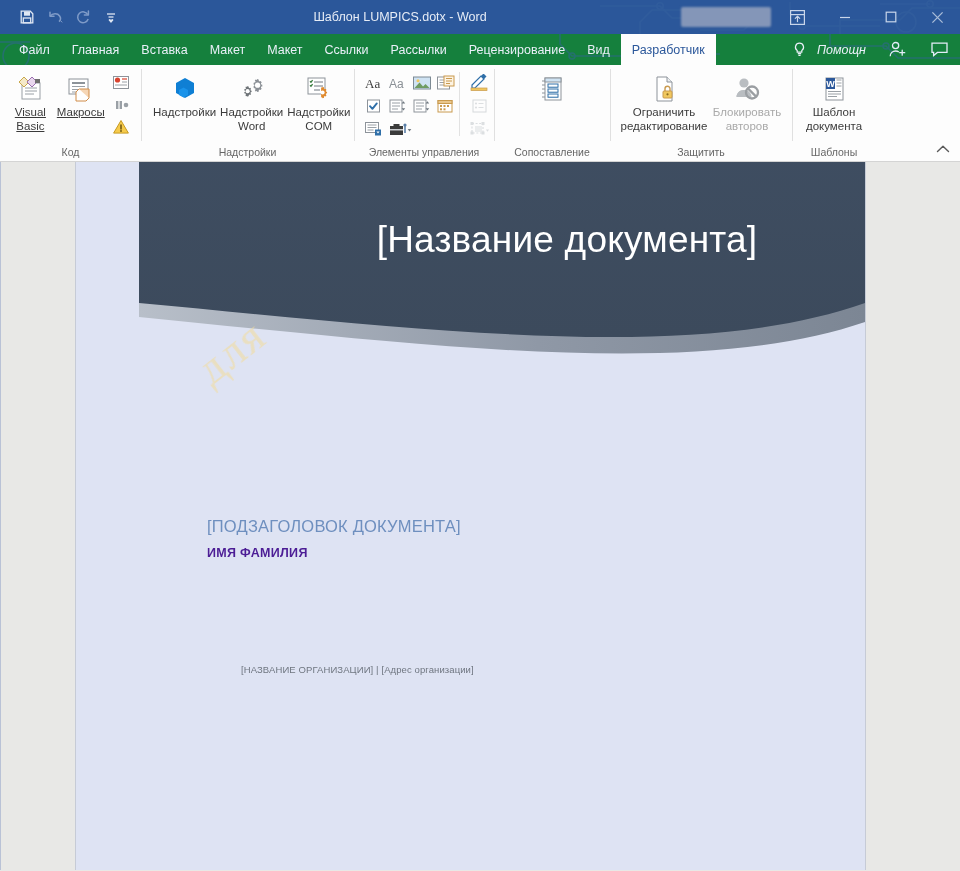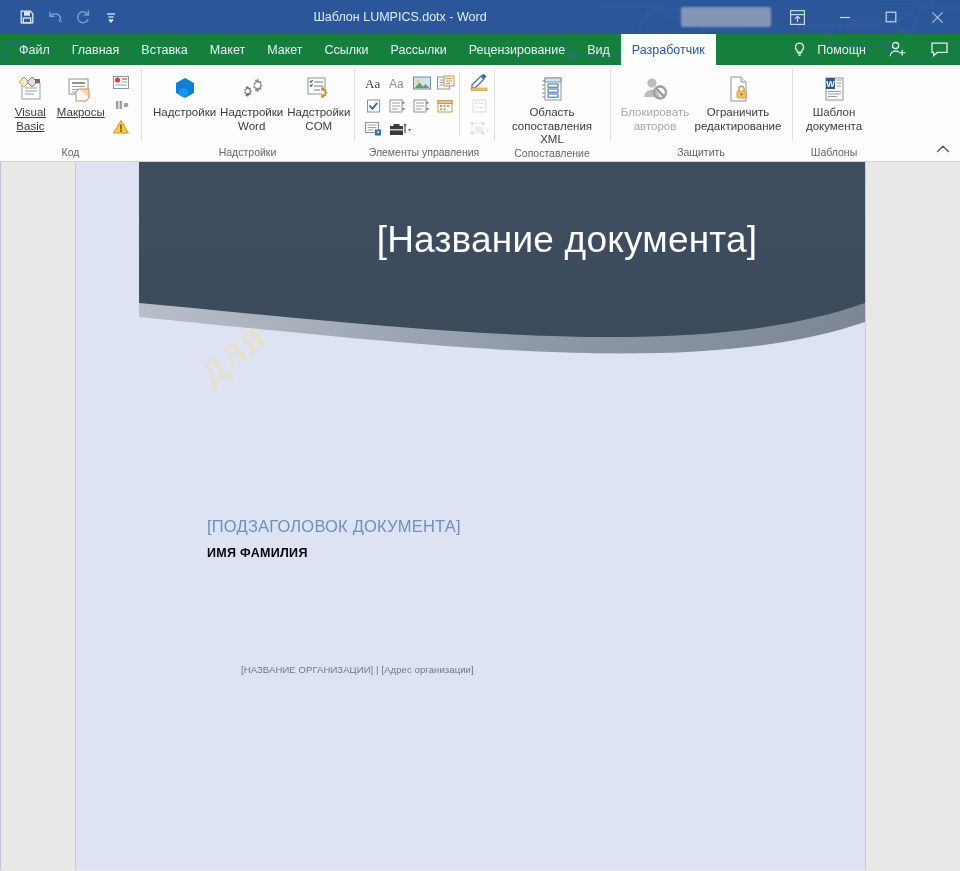--- a/index.html
+++ b/index.html
@@ -98,21 +98,21 @@
     color: #2b579a;
   }
   .tab-right {
     position: absolute; right: 0; top: 0;
     height: 31px; display: flex; align-items: center;
     z-index: 3;
   }
   .tell-me {
     display: flex; align-items: center; gap: 11px;
     color: #eaf0f9; font-size: 12.5px;
-    padding: 0 10px; height: 31px;
+    padding: 0 10px; height: 31px; font-style: italic;
   }
   .tm-icon { width: 13px; height: 15px; display:block; }
   .tb-icon-btn {
     width: 42px; height: 31px;
     display: flex; align-items: center; justify-content: center;
     color: #e4ecf8;
   }
 
   
   .ribbon {
@@ -251,21 +251,21 @@
     left: 131px; top: 414px;
     font-size: 16.5px;
     color: #6e8fbf;
     letter-spacing: .2px;
   }
   .doc-author {
     position: absolute;
     left: 131px; top: 443px;
     font-size: 12.5px;
     font-weight: bold;
-    color: #000000;
+    color: #4c1d95;
     letter-spacing: .3px;
   }
   .doc-org {
     position: absolute;
     left: 131px; top: 561px;
     font-size: 9.5px;
     color: #6f7680;
     letter-spacing: .1px;
     margin-left: 34px;
   }
@@ -670,55 +670,53 @@
                 <rect x="11" y="20" width="10" height="3.2"></rect>
               </g>
             <rect x="11" y="10" width="10" height="3.2" fill="#fff" stroke="#2f6fa8" stroke-width="1"></rect>
             <rect x="11" y="15" width="10" height="3.2" fill="#fff" stroke="#2f6fa8" stroke-width="1"></rect>
             <rect x="11" y="20" width="10" height="3.2" fill="#fff" stroke="#2f6fa8" stroke-width="1"></rect>
             <g stroke="#8d939a" stroke-width="1">
                 <path d="M5 7h3M5 11h3M5 15h3M5 19h3M5 23h3"></path>
               </g>
           </svg>
         </span>
-        <span class="lbl">Область
-сопоставления XML</span>
       </div>
     </div>
     <div class="rgroup-title">Сопоставление</div>
   </div>
 
   <div class="rgroup" style="width:182px">
     <div class="rgroup-body" style="padding-left:8px">
+      <div class="bigbtn w74" style="width:92px">
+        <span class="ic">
+          <svg width="30" height="30" viewBox="0 0 30 30">
+            <path d="M8 3h10l5 5v19H8z" fill="#fff" stroke="#8d939a" stroke-width="1"></path>
+            <path d="M18 3v5h5" fill="#eceff1" stroke="#8d939a" stroke-width="1"></path>
+            <rect x="14" y="17" width="9" height="7" rx="1" fill="#f0c75e" stroke="#c99a4e" stroke-width="1"></rect>
+            <path d="M16 17v-2.2a2.5 2.5 0 0 1 5 0V17" fill="none" stroke="#c99a4e" stroke-width="1.4"></path>
+            <circle cx="18.5" cy="20.3" r="1.1" fill="#8a6a1d"></circle>
+          </svg>
+        </span>
+        <span class="lbl">Ограничить
+редактирование</span>
+      </div>
       <div class="bigbtn w74 disabled">
         <span class="ic">
           <svg width="32" height="30" viewBox="0 0 32 30">
             <circle cx="13" cy="9" r="4.6" fill="#b9bdc1"></circle>
             <path d="M5.5 23c0-4.2 3.4-7 7.5-7 1.6 0 3 .4 4.2 1.1" fill="#b9bdc1"></path>
             <path d="M5.5 23c0-4.2 3.4-7 7.5-7 4.1 0 7.5 2.8 7.5 7z" fill="#b9bdc1"></path>
             <circle cx="21" cy="18.5" r="6" fill="none" stroke="#9a9ea2" stroke-width="2.3"></circle>
             <path d="M16.9 14.4l8.2 8.2" stroke="#9a9ea2" stroke-width="2.3"></path>
           </svg>
         </span>
         <span class="lbl">Блокировать
 авторов</span>
 
-      </div>
-      <div class="bigbtn w74" style="width:92px">
-        <span class="ic">
-          <svg width="30" height="30" viewBox="0 0 30 30">
-            <path d="M8 3h10l5 5v19H8z" fill="#fff" stroke="#8d939a" stroke-width="1"></path>
-            <path d="M18 3v5h5" fill="#eceff1" stroke="#8d939a" stroke-width="1"></path>
-            <rect x="14" y="17" width="9" height="7" rx="1" fill="#f0c75e" stroke="#c99a4e" stroke-width="1"></rect>
-            <path d="M16 17v-2.2a2.5 2.5 0 0 1 5 0V17" fill="none" stroke="#c99a4e" stroke-width="1.4"></path>
-            <circle cx="18.5" cy="20.3" r="1.1" fill="#8a6a1d"></circle>
-          </svg>
-        </span>
-        <span class="lbl">Ограничить
-редактирование</span>
       </div>
     </div>
     <div class="rgroup-title">Защитить</div>
   </div>
 
   <div class="rgroup" style="width:84px">
     <div class="rgroup-body" style="justify-content:center">
       <div class="bigbtn w74">
         <span class="ic">
           <svg width="30" height="30" viewBox="0 0 30 30">

